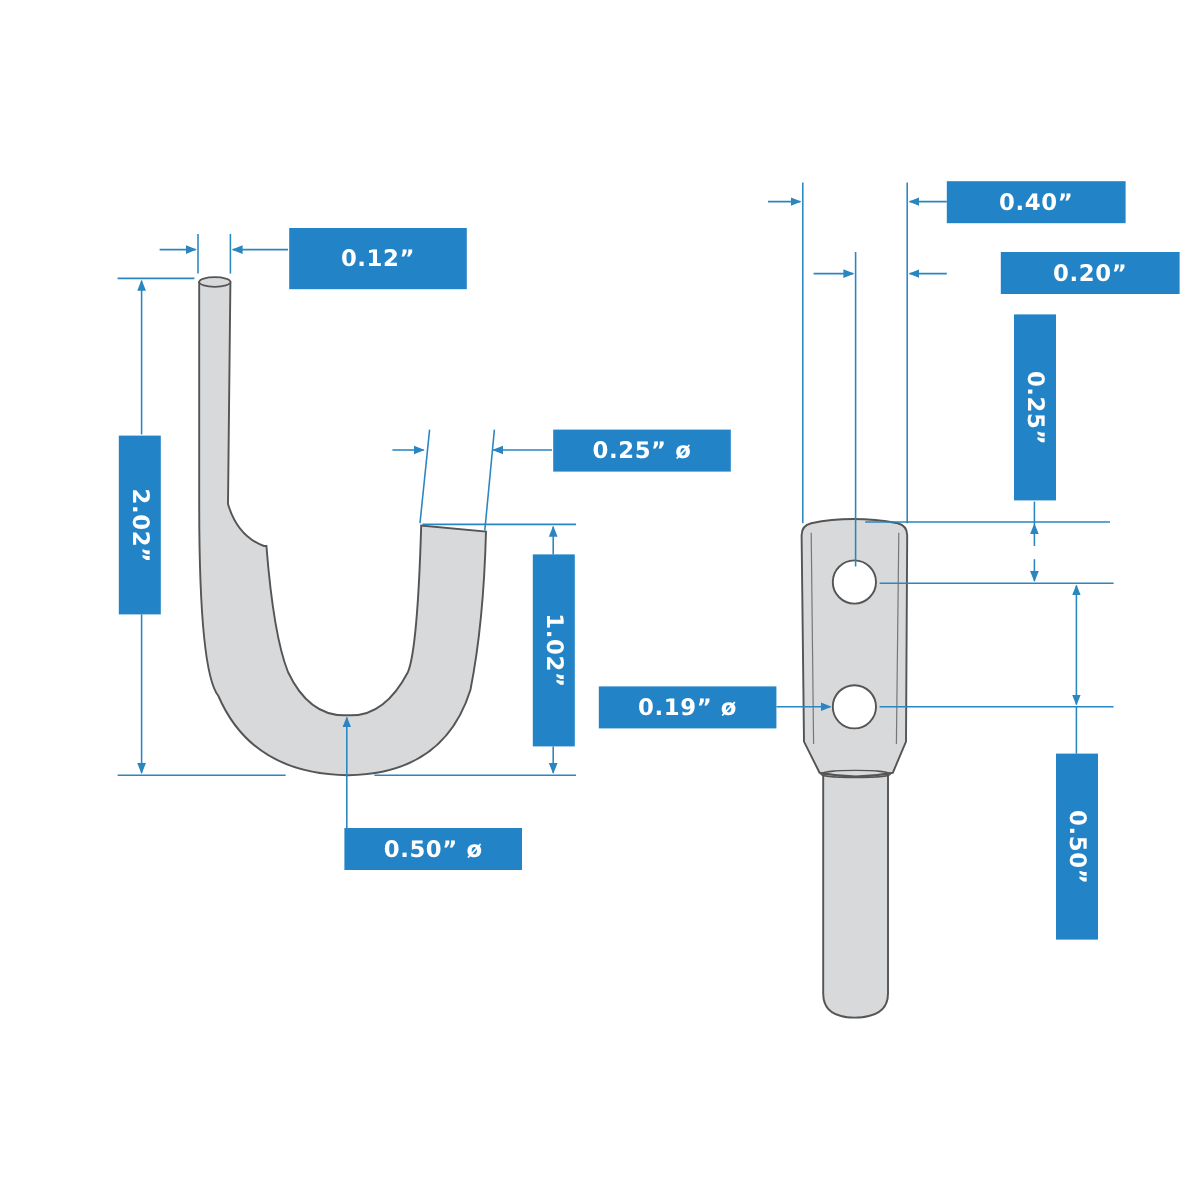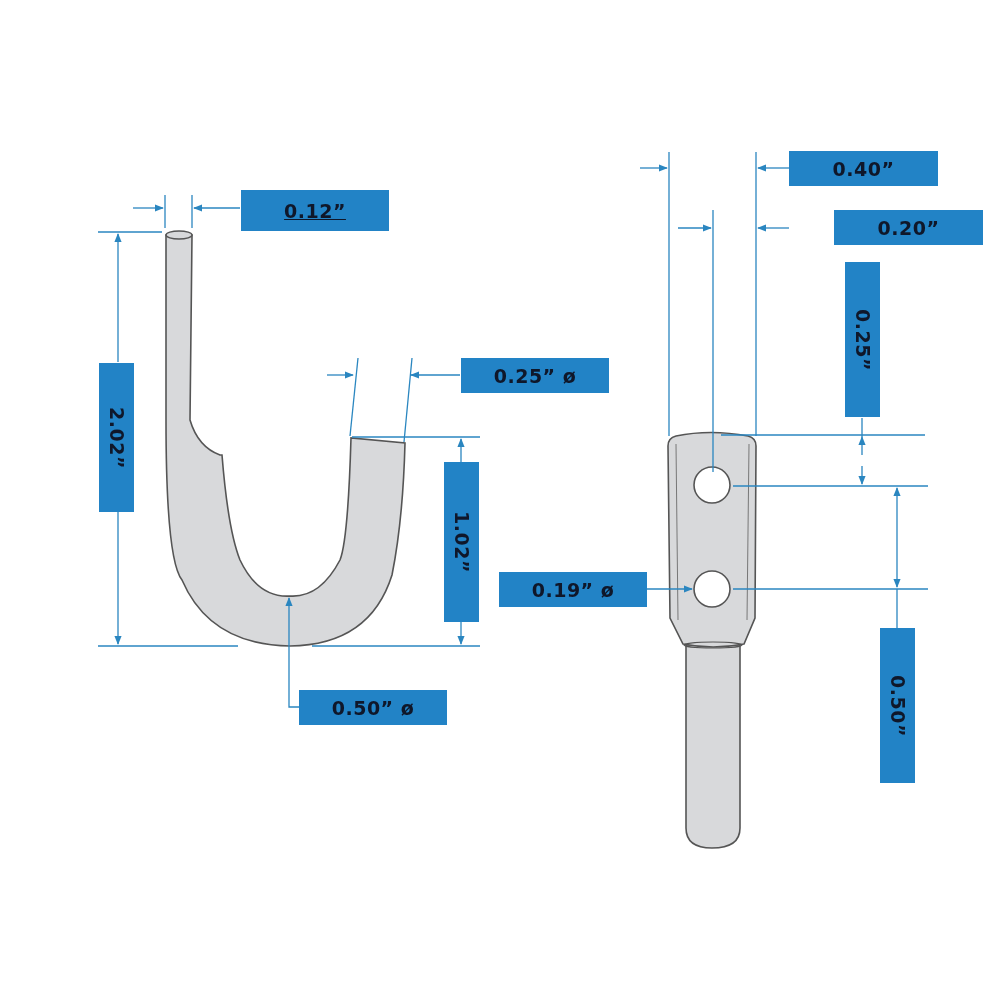--- a/index.html
+++ b/index.html
@@ -1,19 +1,19 @@
 <!DOCTYPE html>
 <html><head>
   <meta charset="utf-8">
   <style>
     html, body { margin: 0; padding: 0; background: #ffffff; }
     body { width: 1000px; height: 1000px; position: relative; overflow: hidden;
            font-family: "DejaVu Sans", sans-serif; }
     svg.diagram { position: absolute; left: 0; top: 0; width: 1000px; height: 1000px; }
-    .label { position: absolute; background: #2283c6; color: #0f172a;
+    .label { position: absolute; background: #2283c6; color: #ffffff;
              font-family: "DejaVu Sans", sans-serif; font-weight: bold; font-size: 19px;
              display: flex; align-items: center; justify-content: center; letter-spacing: 0.5px; }
     .label.vert span { transform: rotate(90deg); white-space: nowrap; display: inline-block; }
   </style>
 </head>
 <body>
 
 <svg class="diagram" viewBox="0 0 1000 1000">
   <defs>
     <marker id="arr" viewBox="0 0 10 10" refX="9" refY="5" markerWidth="7" markerHeight="7" orient="auto-start-reverse">
@@ -81,33 +81,33 @@
     <line x1="733" y1="589" x2="928" y2="589"></line>
     <line x1="897" y1="520" x2="897" y2="488" marker-end="url(#arr)"></line>
     <line x1="897" y1="560" x2="897" y2="587" marker-end="url(#arr)"></line>
     <line x1="897" y1="589" x2="897" y2="628"></line>
     <line x1="897" y1="520" x2="897" y2="560"></line>
 
     <line x1="647" y1="589" x2="692" y2="589" marker-end="url(#arr)"></line>
   </g>
 </svg>
 
-<div class="label" style="left:241px;top:190px;width:148px;height:41px;text-decoration:underline;">
+<div class="label" style="left:241px;top:190px;width:148px;height:51px;">
   <span>0.12”</span>
 </div>
 <div class="label vert" style="left:99px;top:363px;width:35px;height:149px;">
   <span>2.02”</span>
 </div>
 <div class="label" style="left:461px;top:358px;width:148px;height:35px;align-items:center;">
   <span>0.25” ø</span>
 </div>
 <div class="label vert" style="left:444px;top:462px;width:35px;height:160px;">
   <span>1.02”</span>
 </div>
-<div class="label" style="left:299px;top:690px;width:148px;height:35px;">
+<div class="label" style="left:287px;top:690px;width:148px;height:35px;">
   <span>0.50” ø</span>
 </div>
 
 <div class="label" style="left:789px;top:151px;width:149px;height:35px;">
   <span>0.40”</span>
 </div>
 <div class="label" style="left:834px;top:210px;width:149px;height:35px;">
   <span>0.20”</span>
 </div>
 <div class="label vert" style="left:845px;top:262px;width:35px;height:155px;">

